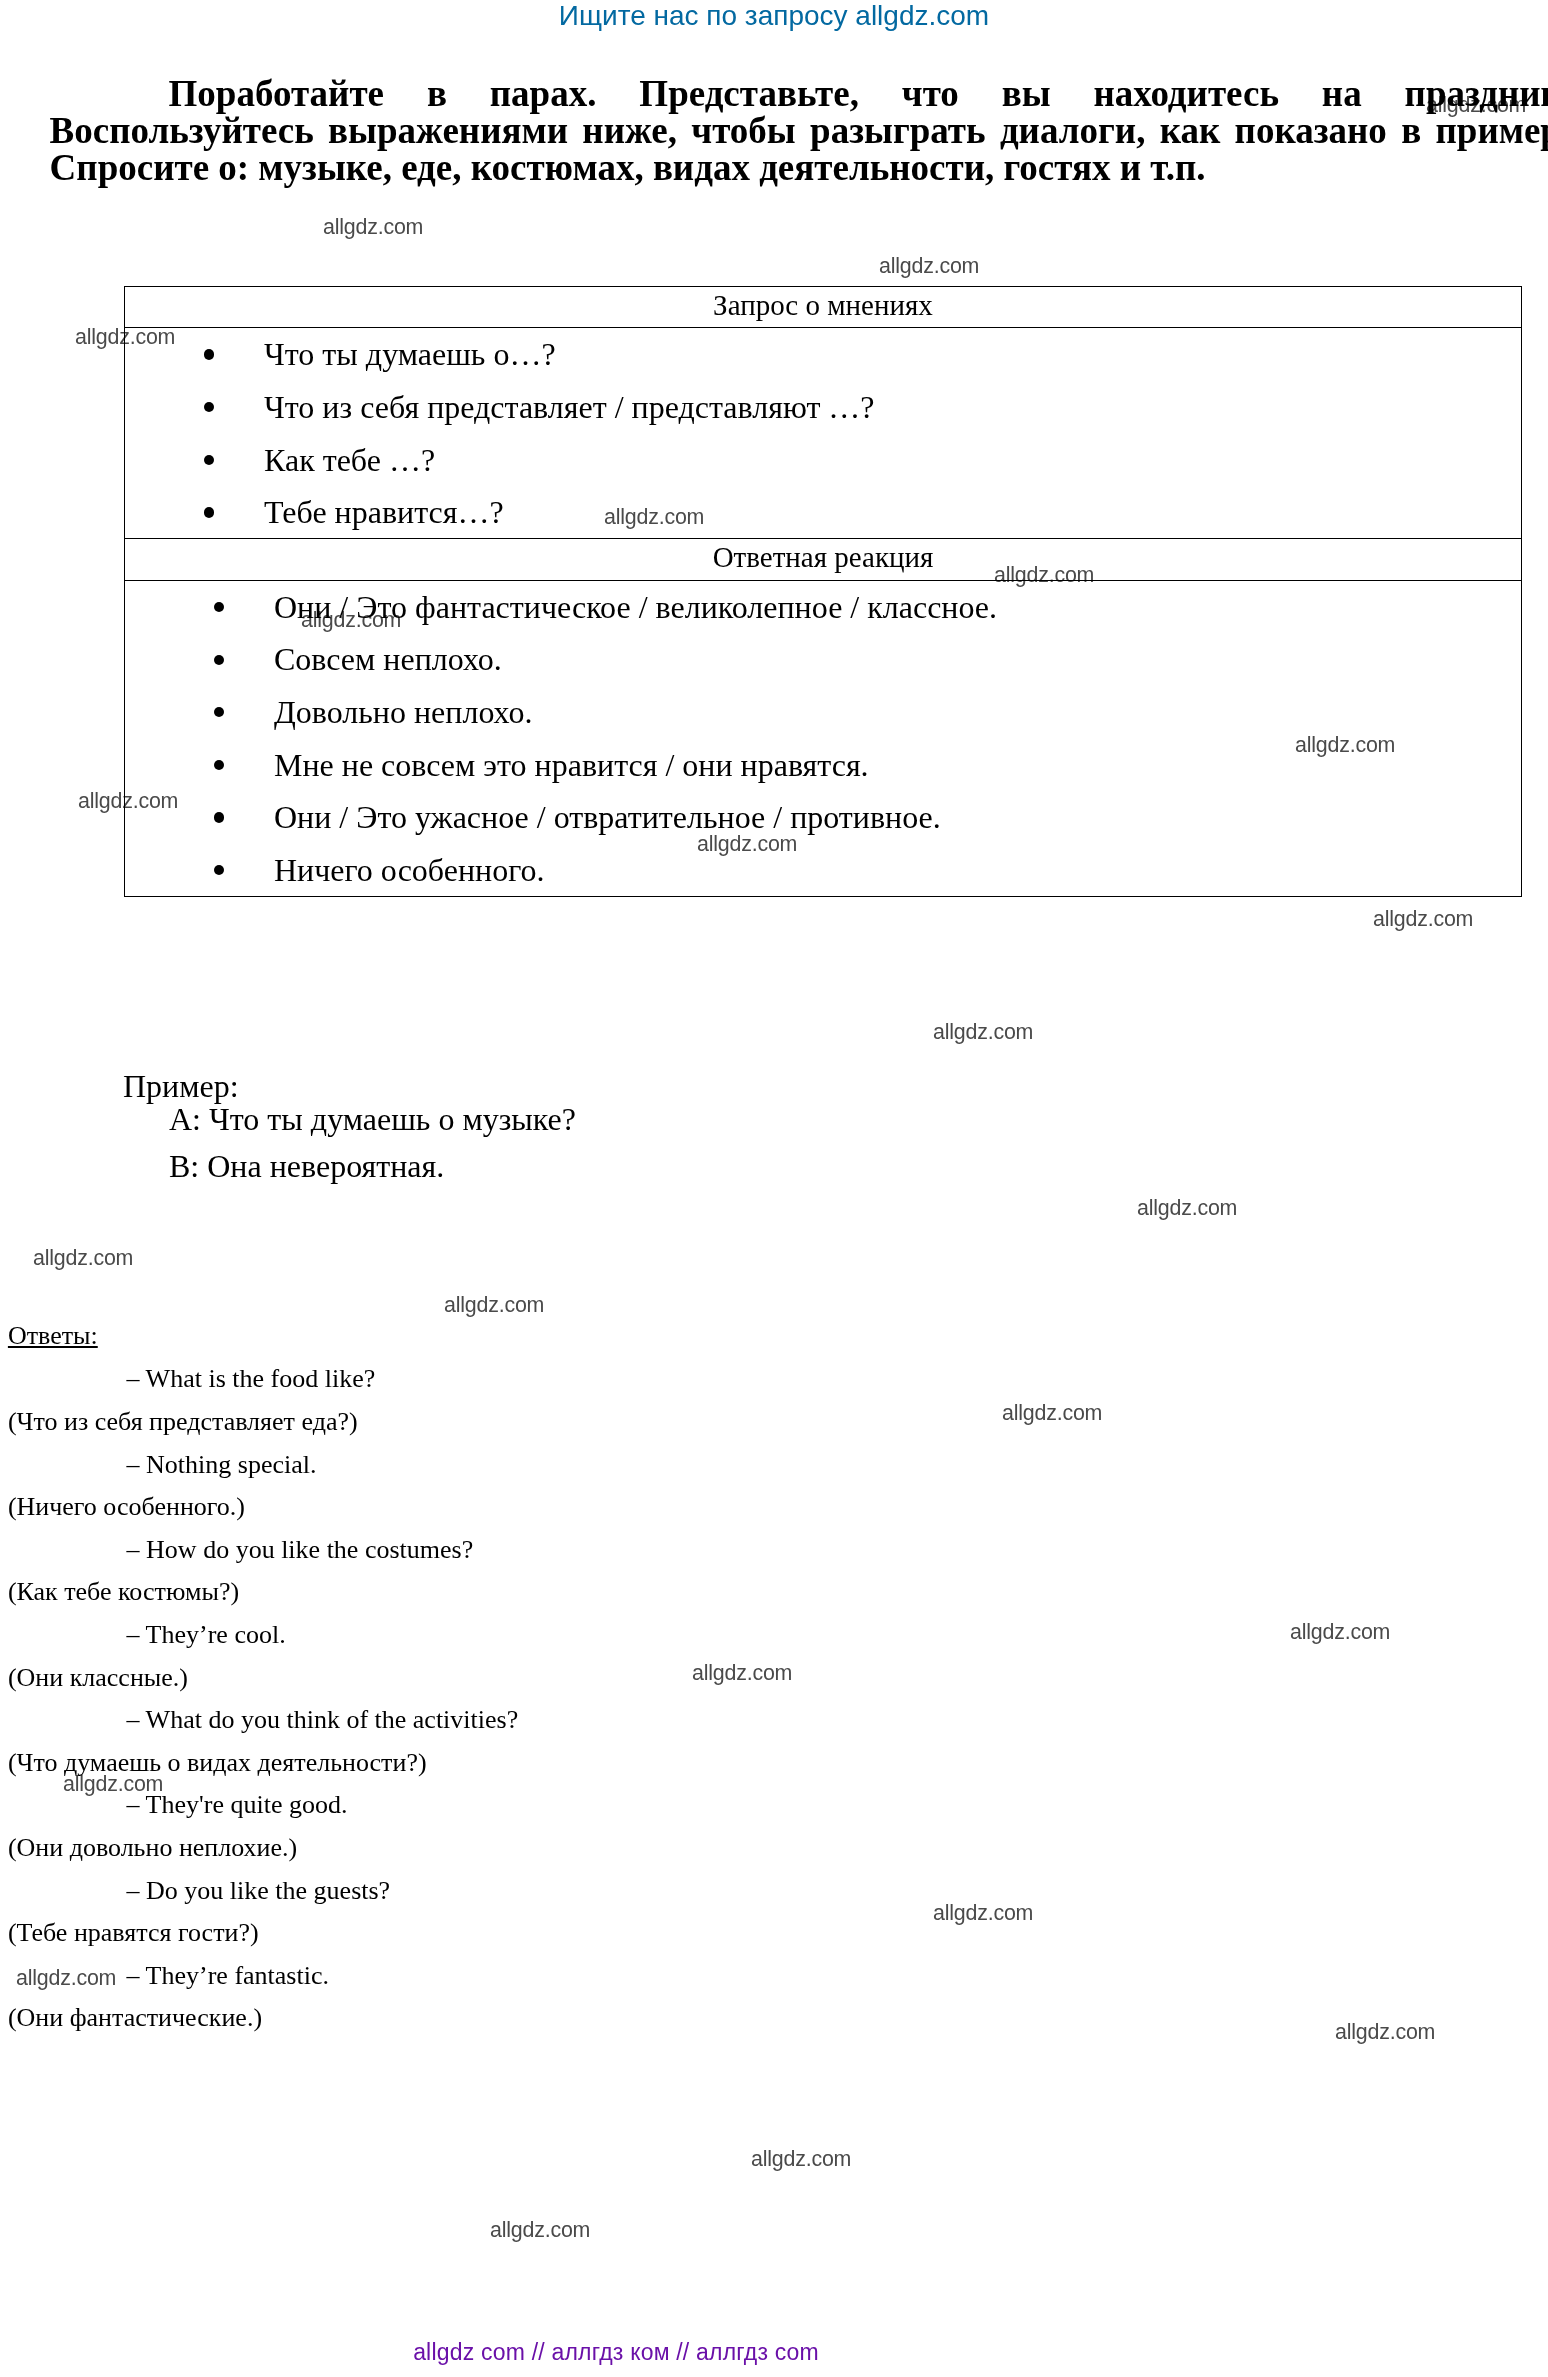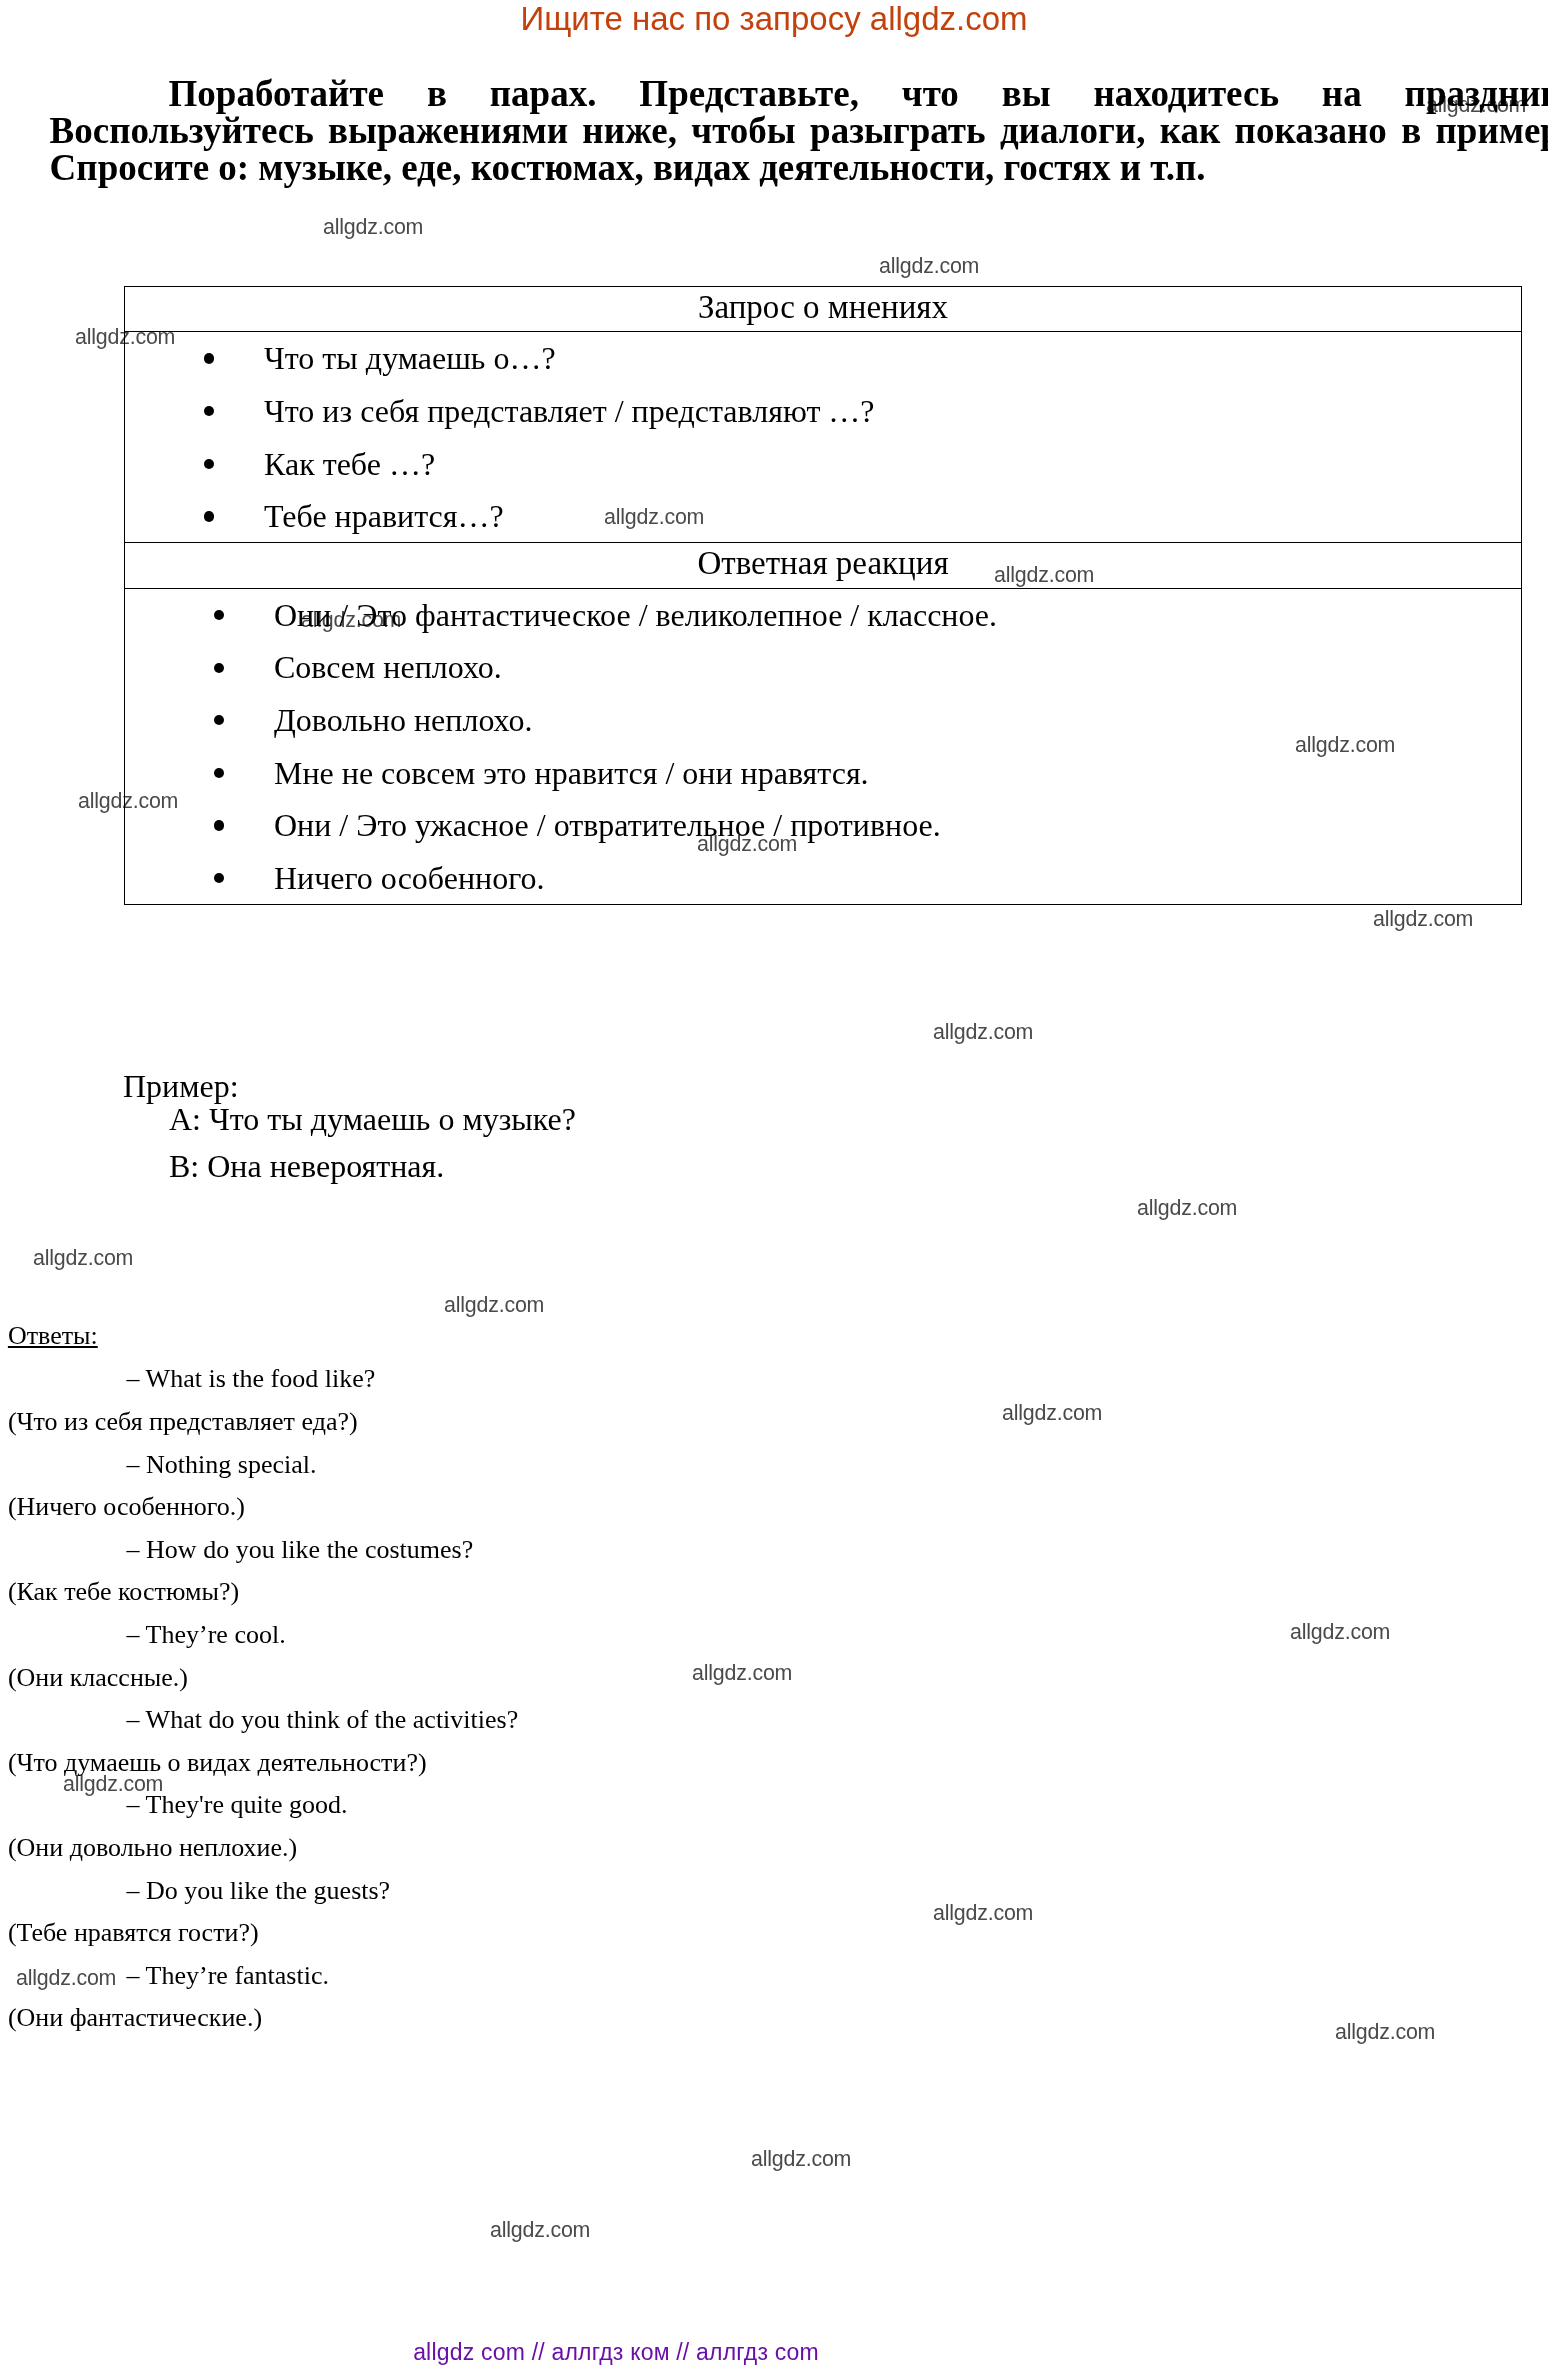--- a/index.html
+++ b/index.html
@@ -38,22 +38,22 @@
   #promo-bar {
     position: absolute;
     top: 0px;
     left: 0;
     width: 1548px;
     text-align: center;
     z-index: 10;
   }
   #promo-text {
     font-family: "Liberation Sans", "DejaVu Sans", sans-serif;
-    font-size: 33px;
-    color: #c2410c;
+    font-size: 28px;
+    color: #0369a1;
     letter-spacing: 0px;
   }
 
   
   #content {
     position: absolute;
     top: 0; left: 0;
     width: 1548px;
     z-index: 8;
   }
@@ -79,21 +79,21 @@
     left: 124px;
     top: 286px;
     width: 1398px;
     border: 1.6px solid #000;
     border-collapse: collapse;
     background: transparent;
   }
   #phrase-table .hdr-row td {
     border-bottom: 1.6px solid #000;
     text-align: center;
-    font-size: 33px;
+    font-size: 29px;
     padding: 4px 0 7.1px 0;
     line-height: 1.0;
   }
   #phrase-table .list-row td {
     padding: 0;
     border-bottom: 1.6px solid #000;
   }
   #phrase-table .list-row.last td {
     border-bottom: none;
     padding-left: 10px;

